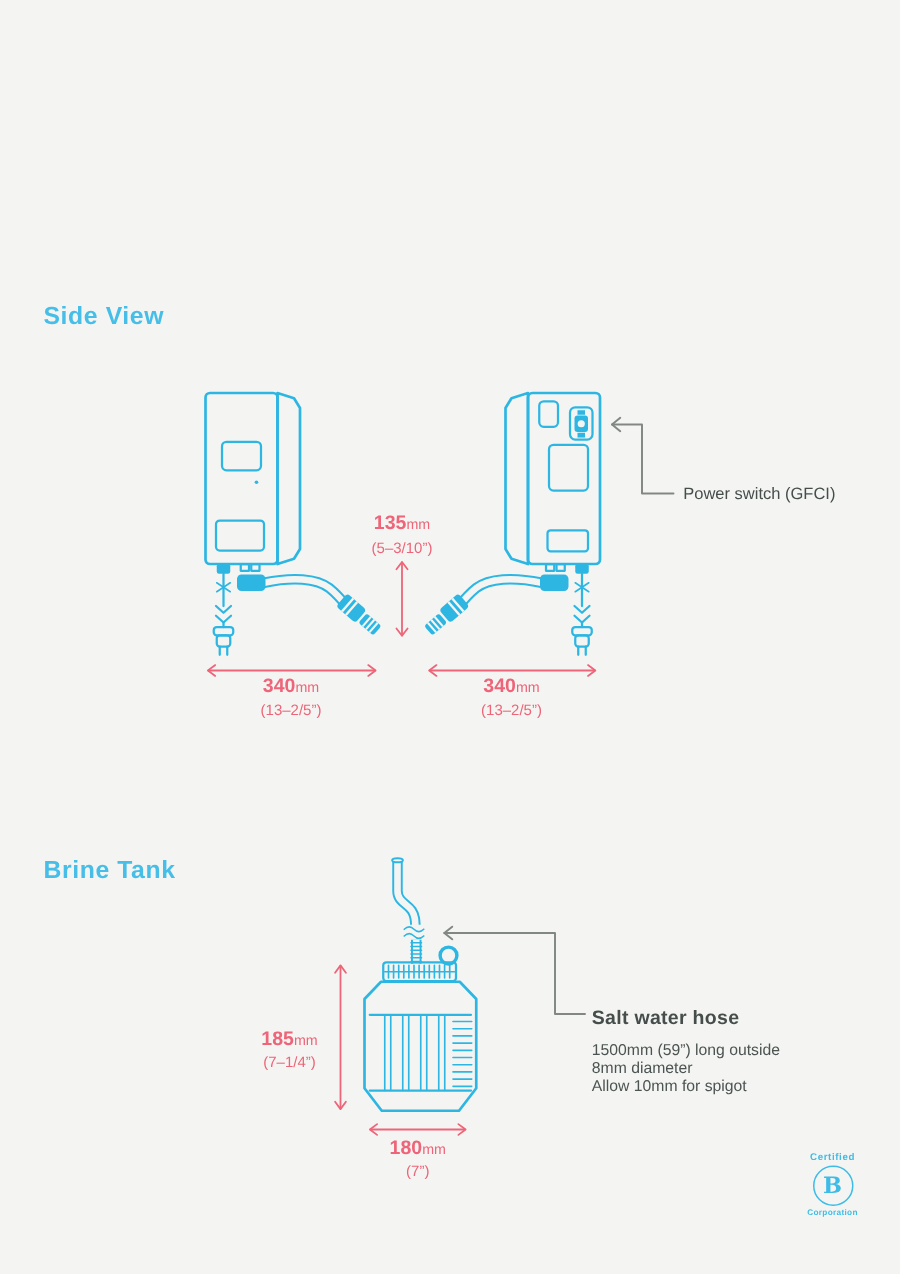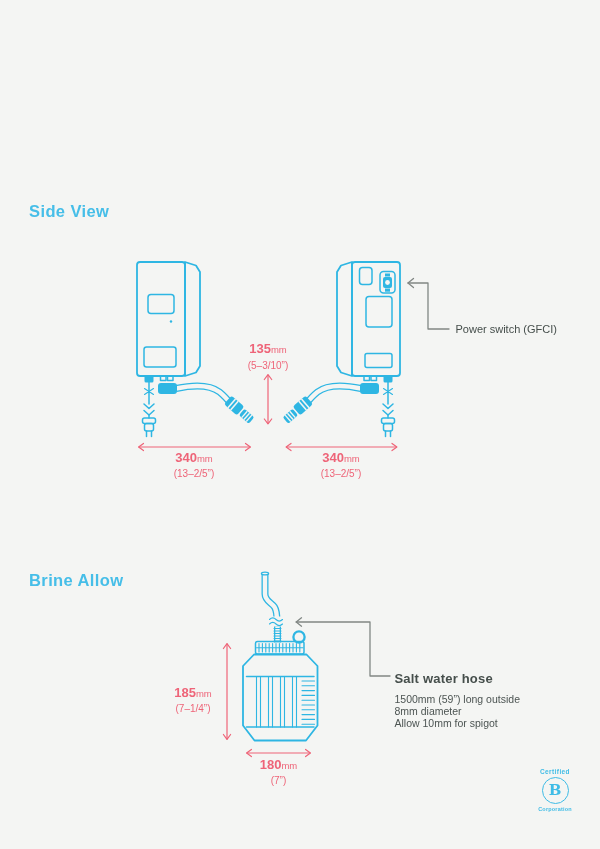--- a/index.html
+++ b/index.html
@@ -131,21 +131,21 @@
       <text class="dim-imp" x="341" y="476.5" text-anchor="middle">(13–2/5”)</text>
     </g>
 
     <g>
       <path class="gln" d="M413.5,278.5 L408,283 L413.5,287.5"></path>
       <path class="gln" d="M408,283 H428 M428,283 V329 M428,329 H449"></path>
       <text class="callout" x="455.5" y="332.5">Power switch (GFCI)</text>
     </g>
   </svg>
 
-  <div class="heading" style="left:29px;top:571px;">Brine Allow</div>
+  <div class="heading" style="left:29px;top:571px;">Brine Tank</div>
 
   <svg style="top:560px;" width="600" height="240" viewBox="0 560 600 240">
 
     <g>
       <path class="tube" d="M265,573.5 V594 C265,601 271.5,602.5 274.5,607 C276.5,610 277,612.5 277,622"></path>
       <path class="tube-in" d="M265,573.5 V594 C265,601 271.5,602.5 274.5,607 C276.5,610 277,612.5 277,622"></path>
       <ellipse cx="265" cy="573.5" rx="3.6" ry="1.4" style="fill:#f4f5f3;stroke:#2eb6e3;stroke-width:1.3"></ellipse>
 
       <rect class="bgfill" x="267" y="616.5" width="20" height="9.5"></rect>
       <path class="thin" d="M269.5,619.5 Q272.8,616.3 276,619.5 T282.5,619.5"></path>

